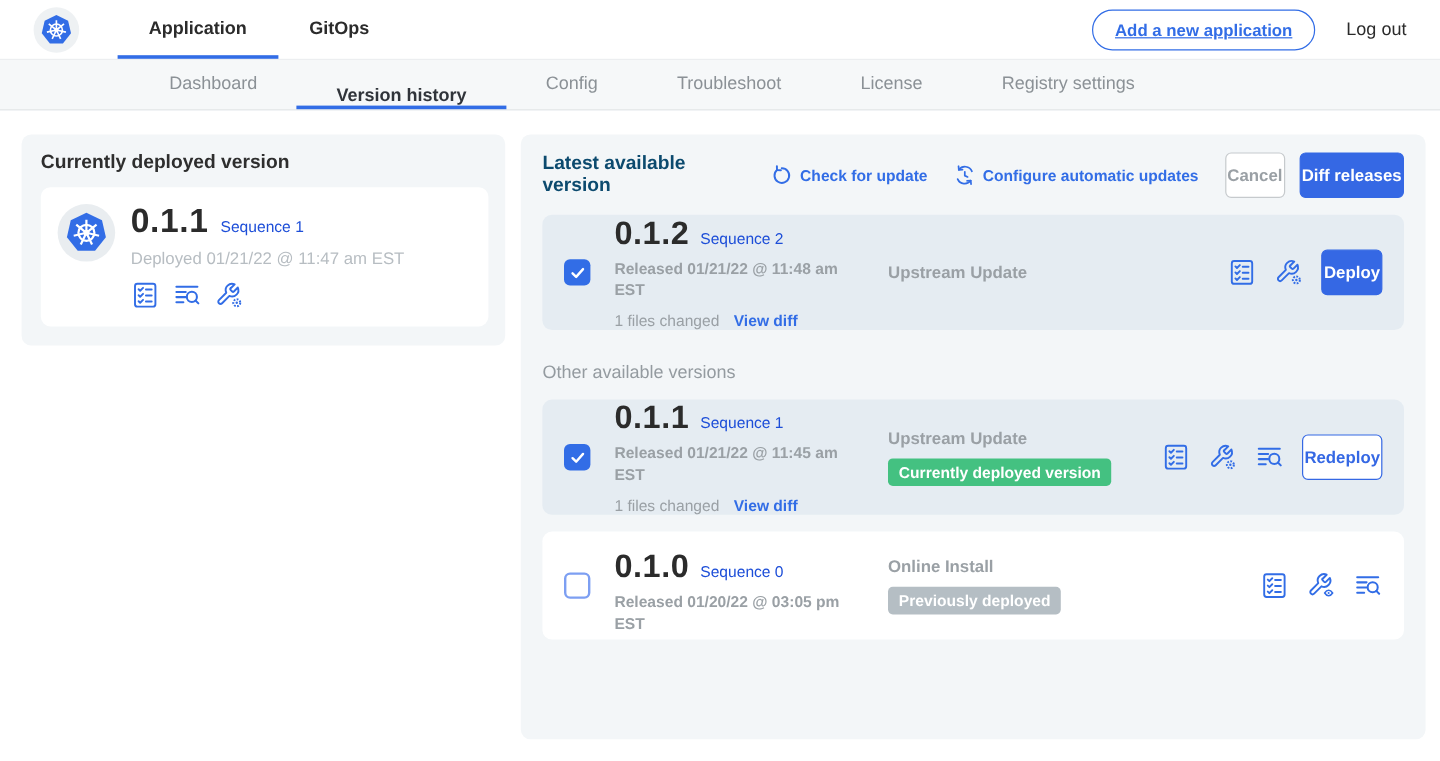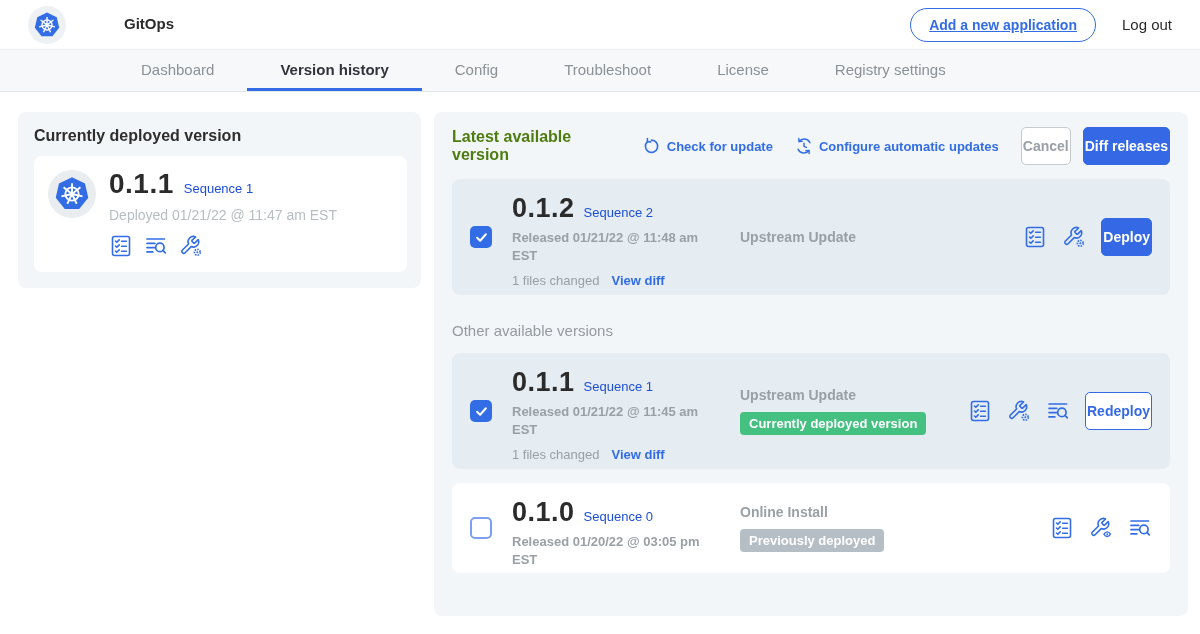--- a/index.html
+++ b/index.html
@@ -18,51 +18,51 @@
   .pill-btn { border:1px solid #326de6; color:#326de6; background:#fff; border-radius:18px;
     padding:8px 18px; font-size:14px; font-weight:bold; cursor:pointer;
     font-family:"Liberation Sans", sans-serif;text-decoration:underline; }
   .logout { font-size:15px; color:#2b2b2b; cursor:pointer; }
 
   
   .subnav { height:42px; background:#f6f8f9; border-bottom:1px solid #e3e6e8;
     display:flex; align-items:stretch; padding-left:108px; }
   .subnav-item { display:flex; align-items:center; padding:0 33px; font-size:15px;
     color:#8b9196; border-bottom:3px solid transparent; cursor:pointer; white-space:nowrap; }
-  .subnav-item.active { color:#30343a; font-weight:bold; border-bottom-color:#326de6; }
+  .subnav-item.active { color:#30343a; font-weight:bold; border-bottom-color:#326de6;align-items:flex-end; }
 
   
   .main { display:flex; align-items:flex-start; gap:13px; padding:20px 12px 0 18px; }
 
   .left-panel { width:403px; background:#f3f6f8; border-radius:8px; padding:15px 14px 16px 16px; }
   .left-title { font-size:16px; font-weight:bold; color:#2e2e2e; }
   .deployed-card { background:#fff; border-radius:8px; margin-top:11px; padding:12px 14px 14px 14px; }
   .dc-row { display:flex; gap:13px; }
   .logo-badge { width:48px; height:48px; border-radius:50%; background:#e9edf0; flex:0 0 auto;
     display:flex; align-items:center; justify-content:center; margin-top:2px; }
   .ver-line { display:flex; align-items:baseline; gap:10px; }
   .ver-big { font-size:28px; font-weight:bold; color:#2b2b2b; letter-spacing:.5px; }
   .seq { font-size:13px; color:#1d4ed8; }
   .deployed-text { font-size:14px; color:#b7bdc2; margin-top:7px; }
   .icon-row { display:flex; gap:11px; margin-top:11px; }
 
   .right-panel { flex:1; background:#f3f6f8; border-radius:8px; padding:15px 18px 18px 18px; min-height:504px; }
   .rp-header { display:flex; align-items:center; }
-  .rp-title { font-size:16px; font-weight:bold; color:#4d7c0f; margin-right:14px; }
+  .rp-title { font-size:16px; font-weight:bold; color:#0c4a6e; margin-right:14px; }
   .link-btn { display:flex; align-items:center; gap:6px; color:#326de6; font-size:13px;
     font-weight:bold; cursor:pointer; margin-right:22px; white-space:nowrap; }
   .btn { border-radius:5px; font-size:14px; font-weight:bold; padding:10px 1px; cursor:pointer;
     font-family:"Liberation Sans", sans-serif; white-space:nowrap; }
   .btn-cancel { background:#fff; border:1px solid #c6cacd; color:#9aa0a5; margin-right:12px; }
   .btn-primary { background:#3568e4; border:1px solid #3568e4; color:#fff; }
   .btn-outline { background:#fff; border:1px solid #3568e4; color:#3568e4; }
 
   .version-card { border-radius:8px; margin-top:14px; padding:14px 18px; display:flex;
     align-items:stretch; }
-  .vc-blue { background:#e5ecf2; height:116px; }
+  .vc-blue { background:#e5ecf2; height:96px;align-items:center; }
   .vc-white { background:#fff; height:90px; }
   .checkbox { width:22px; height:22px; border-radius:5px; align-self:center; flex:0 0 auto;
     cursor:pointer; display:flex; align-items:center; justify-content:center; }
   .checkbox.checked { background:#326de6; }
   .checkbox.unchecked { background:#fff; border:2px solid #7d9ff2; }
   .v-col { width:228px; margin-left:20px; }
   .v-head { display:flex; align-items:baseline; gap:9px; }
   .v-num { font-size:27px; font-weight:bold; color:#2b2b2b; letter-spacing:.5px; }
   .released { margin-top:5px; width:200px; font-size:13px; font-weight:bold; color:#9aa0a5; line-height:1.35; }
   .files-row { margin-top:9px; display:flex; gap:12px; align-items:center; }
@@ -141,20 +141,23 @@
     </g>
   </defs>
 </svg>
 
 <div class="header">
   <div class="logo-wrap">
     <span class="icn"><svg width="30" height="30" viewBox="0 0 24 24">
           <use href="#i-k8s"></use>
         </svg></span>
   </div>
+  <div class="top-tab active">
+    <span>Application</span>
+  </div>
   <div class="top-tab">
     <span>GitOps</span>
   </div>
   <div class="header-right">
     <button class="pill-btn">Add a new application</button>
     <span class="logout">Log out</span>
   </div>
 </div>
 
 <div class="subnav">

